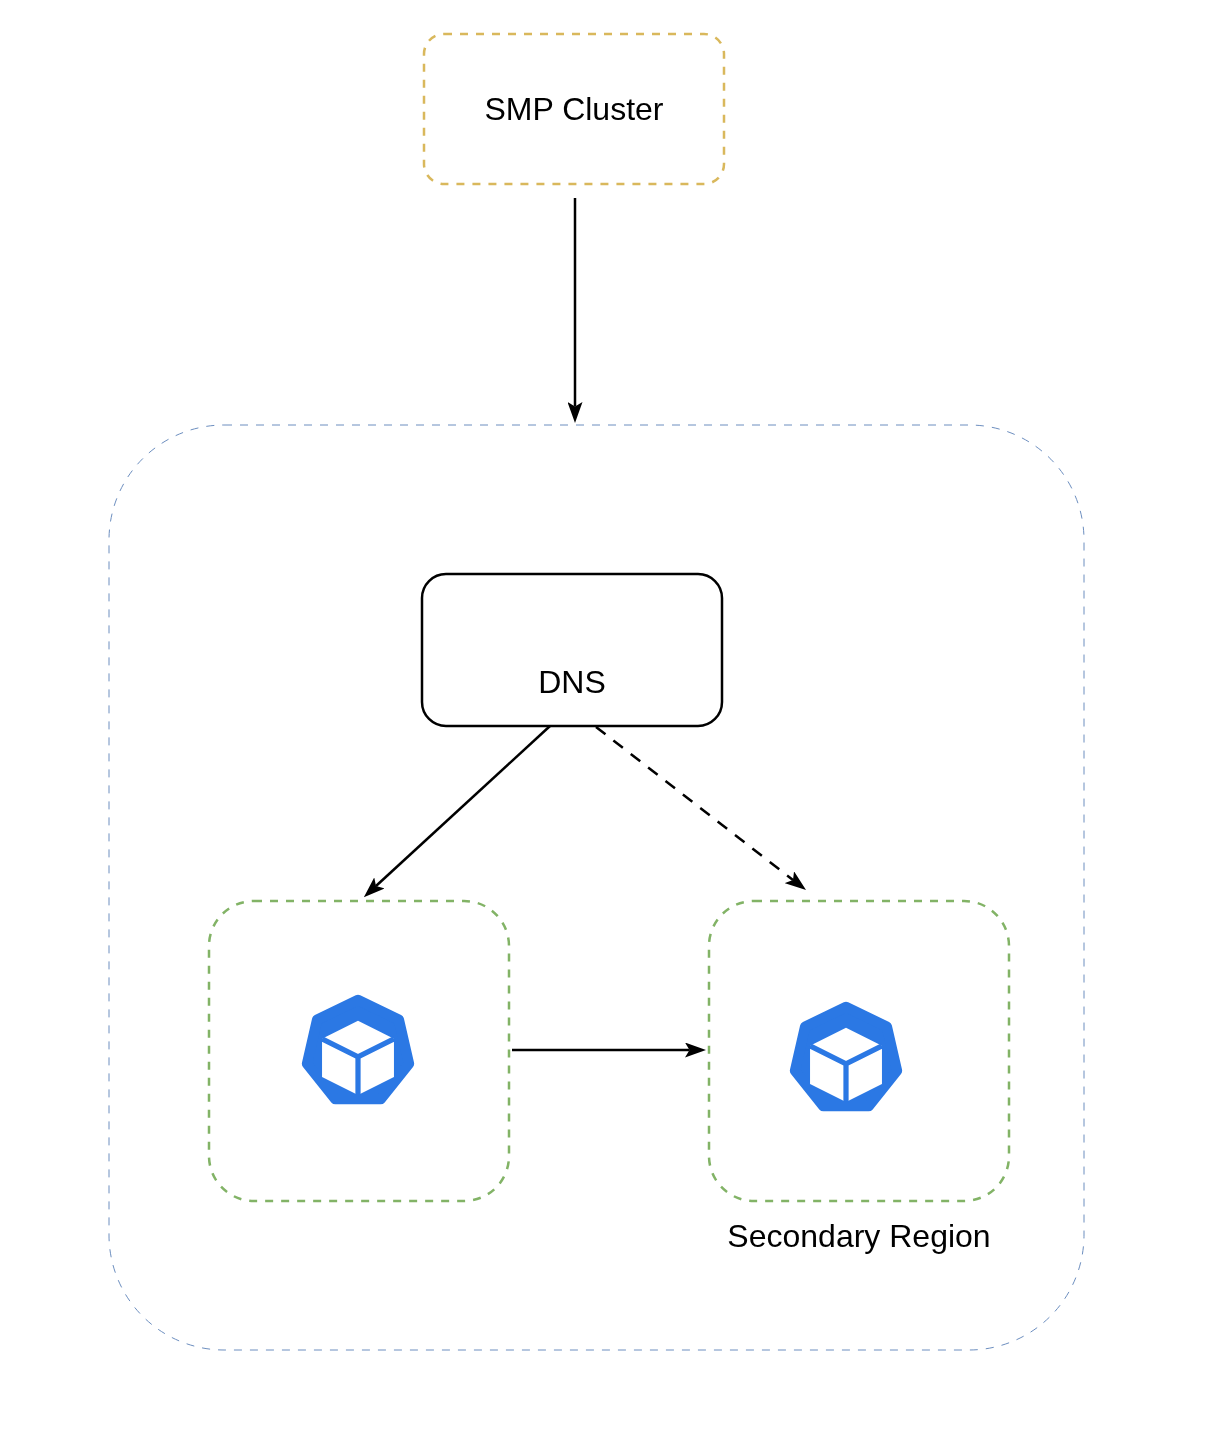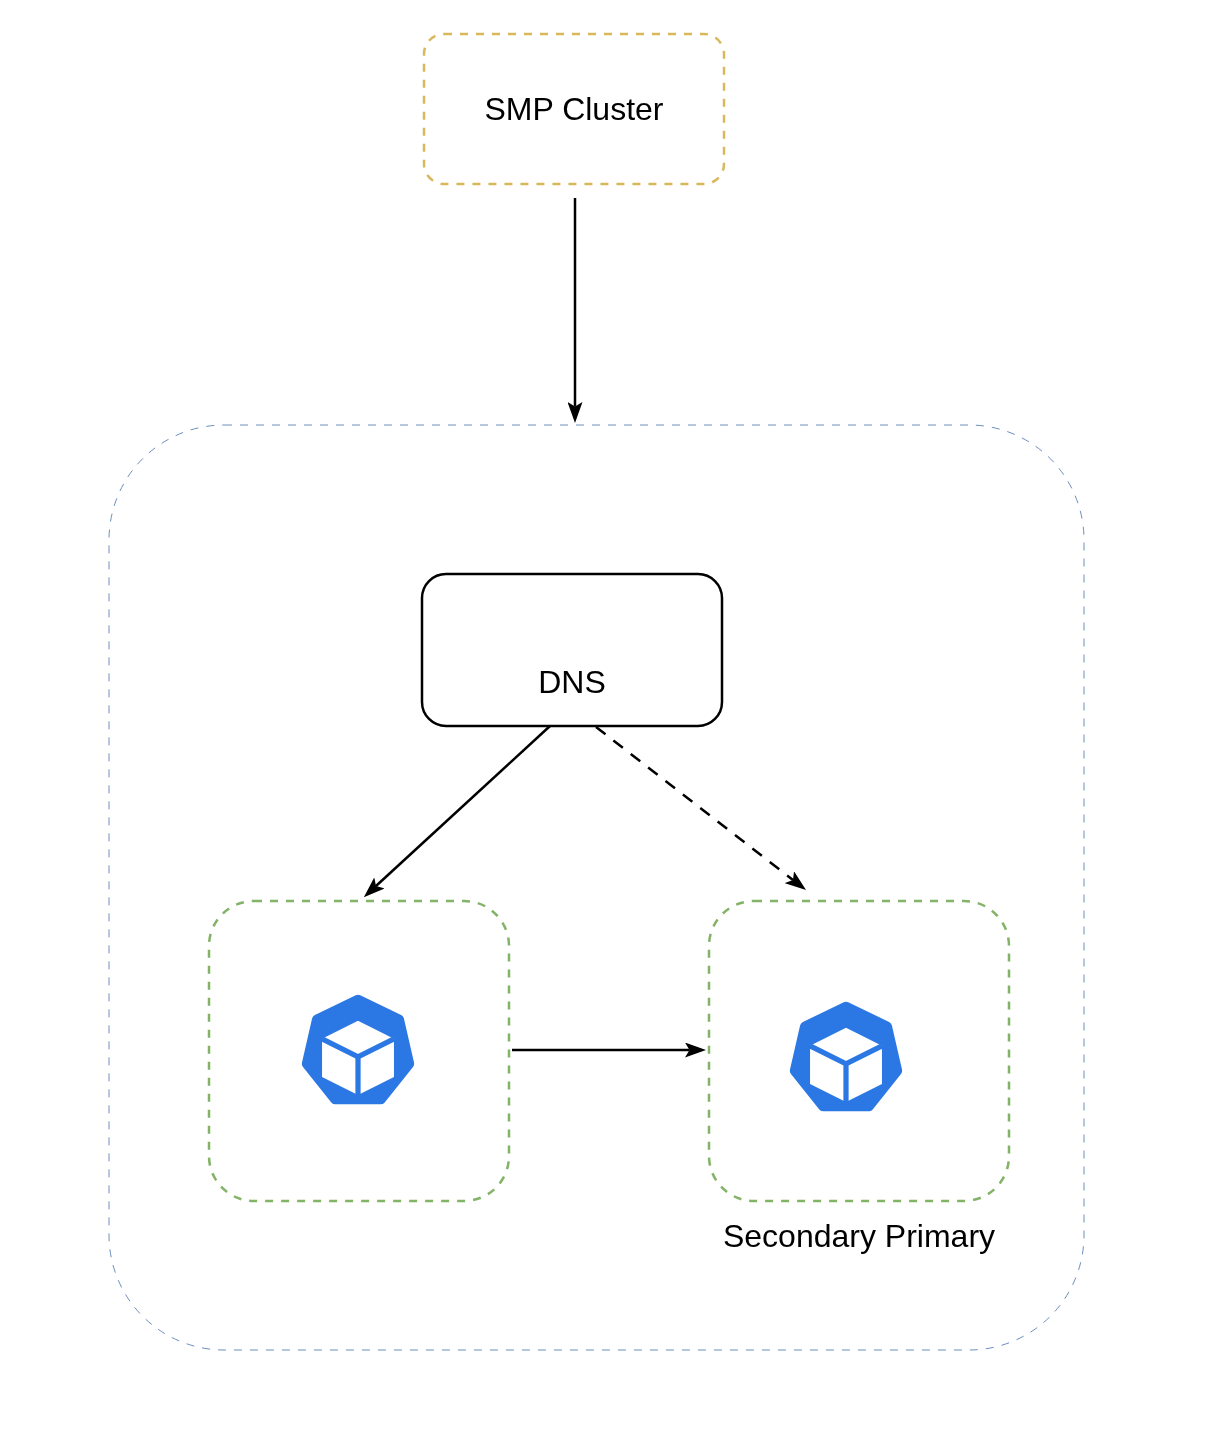--- a/index.html
+++ b/index.html
@@ -103,15 +103,15 @@
     <path class="cube-edge" d="M19,39.5 L50,55 L81,39.5 M50,55 L50,88"></path>
   </svg>
   <svg class="icon secondary-icon" viewBox="0 0 100 100" xmlns="http://www.w3.org/2000/svg">
     <polygon class="hept" points="50,6 85.2,23 93.9,61 69.5,91.5 30.5,91.5 6.1,61 14.8,23"></polygon>
     <polygon class="cube" points="50,24 81,39.5 81,72.5 50,88 19,72.5 19,39.5"></polygon>
     <path class="cube-edge" d="M19,39.5 L50,55 L81,39.5 M50,55 L50,88"></path>
   </svg>
 
   <div class="label smp-label">SMP Cluster</div>
   <div class="label dns-label">DNS</div>
-  <div class="label secondary-label">Secondary Primary</div>
+  <div class="label secondary-label">Secondary Region</div>
 
 </div>
 
 </body></html>

